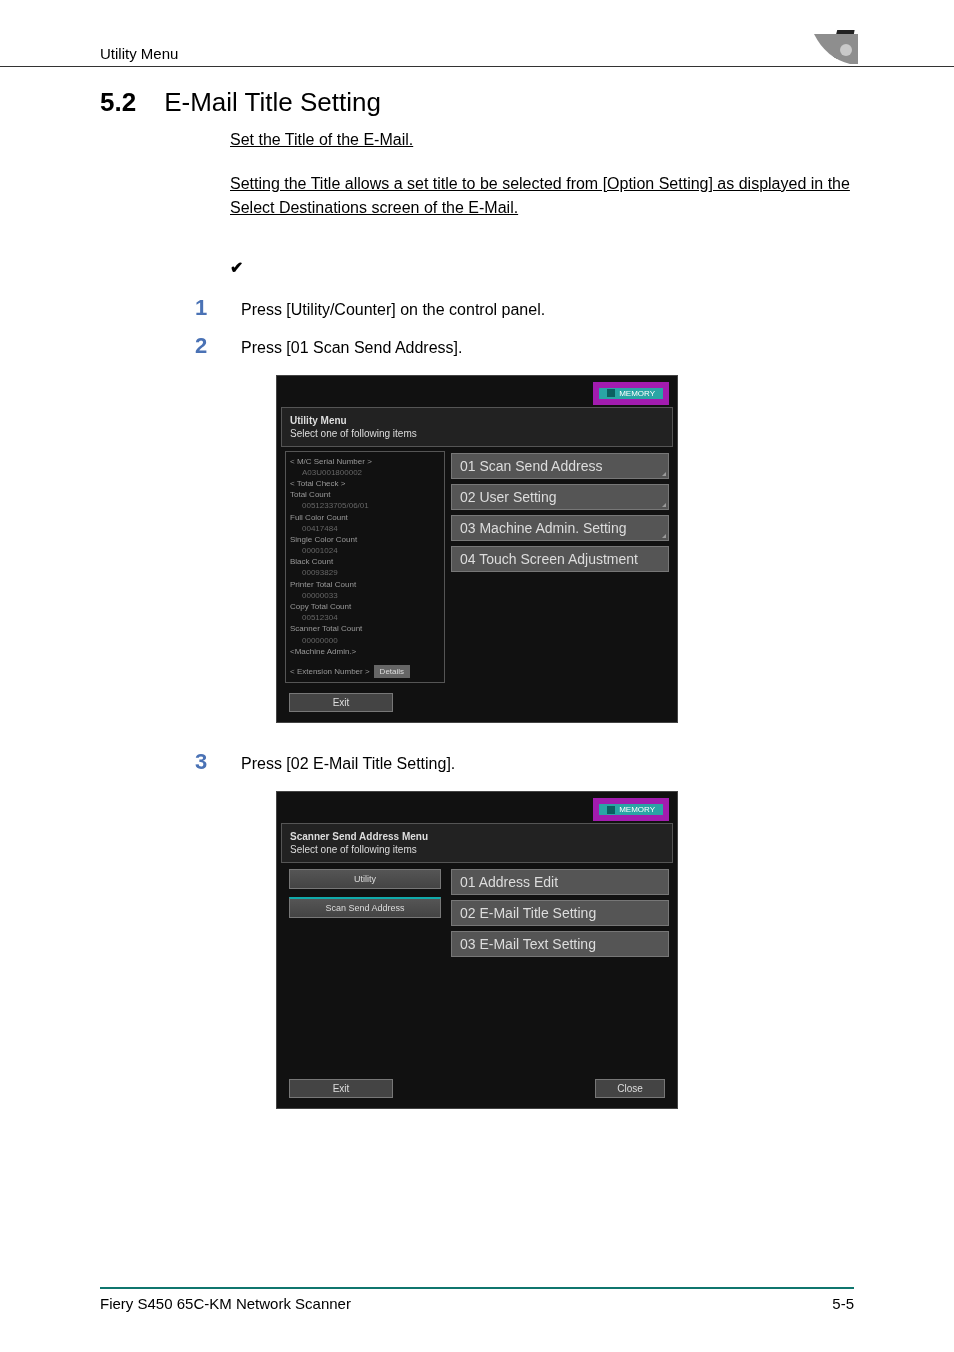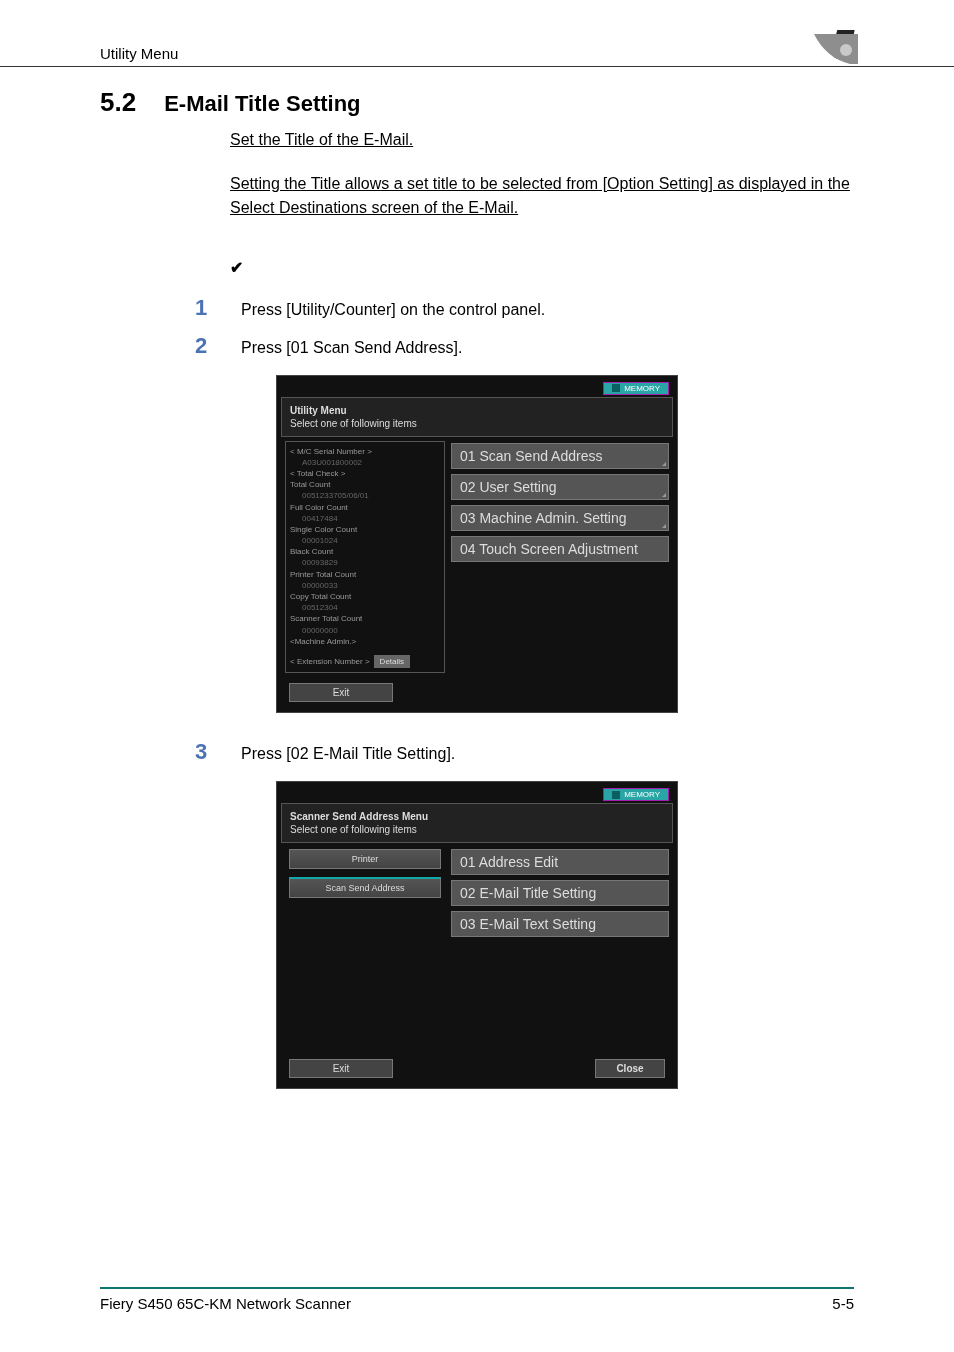--- a/index.html
+++ b/index.html
@@ -34,22 +34,22 @@
       display: flex;
       gap: 28px;
       align-items: baseline;
       margin-top: 20px;
     }
     .section-num {
       font-size: 26px;
       font-weight: bold;
     }
     .section-title {
-      font-size: 22px;
-      font-weight: bold;
+      font-size: 26px;
+      font-weight: normal;
     }
     .body-text {
       padding: 0 100px 20px 230px;
       font-size: 16px;
       line-height: 1.5;
       text-decoration: underline;
     }
     .check-line {
       padding: 18px 100px 12px 230px;
       font-size: 16px;
@@ -87,21 +87,21 @@
       padding: 2px 4px;
     }
     .memory-badge {
       background: #2aa5a5;
       color: #fff;
       font-size: 8px;
       padding: 1px 8px;
       display: flex;
       align-items: center;
       gap: 4px;
-      border: 1px solid #a21caf;
+      border: 6px solid #a21caf;
     }
     .memory-badge .square {
       width: 8px;
       height: 8px;
       background: #0a6060;
     }
     .screen-header {
       background: #222;
       border: 1px solid #555;
       padding: 6px 8px;
@@ -181,21 +181,20 @@
     }
     .close-btn {
       background: #444;
       color: #ddd;
       border: 1px solid #777;
       font-size: 10px;
       padding: 3px 0;
       width: 70px;
       text-align: center;
       cursor: pointer;
-      font-weight: bold;
     }
     .sidebar-btn {
       background: linear-gradient(#555, #444);
       color: #ddd;
       font-size: 9px;
       padding: 4px 8px;
       margin-bottom: 8px;
       border: 1px solid #777;
       text-align: center;
       cursor: pointer;
@@ -324,21 +323,21 @@
       <span class="square"></span>
       <span>MEMORY</span>
     </div>
   </div>
   <div class="screen-header">
     <div class="line1">Scanner Send Address Menu</div>
     <div>Select one of following items</div>
   </div>
   <div class="screen-body" style="min-height:210px">
     <div style="width:160px;padding:2px 4px">
-      <div class="sidebar-btn">Printer</div>
+      <div class="sidebar-btn">Utility</div>
       <div class="sidebar-btn active">Scan Send Address</div>
     </div>
     <div class="right-panel">
       <div class="menu-btn">01 Address Edit</div>
       <div class="menu-btn">02 E-Mail Title Setting</div>
       <div class="menu-btn">03 E-Mail Text Setting</div>
     </div>
   </div>
   <div class="screen-footer-2">
     <div class="exit-btn">Exit</div>

